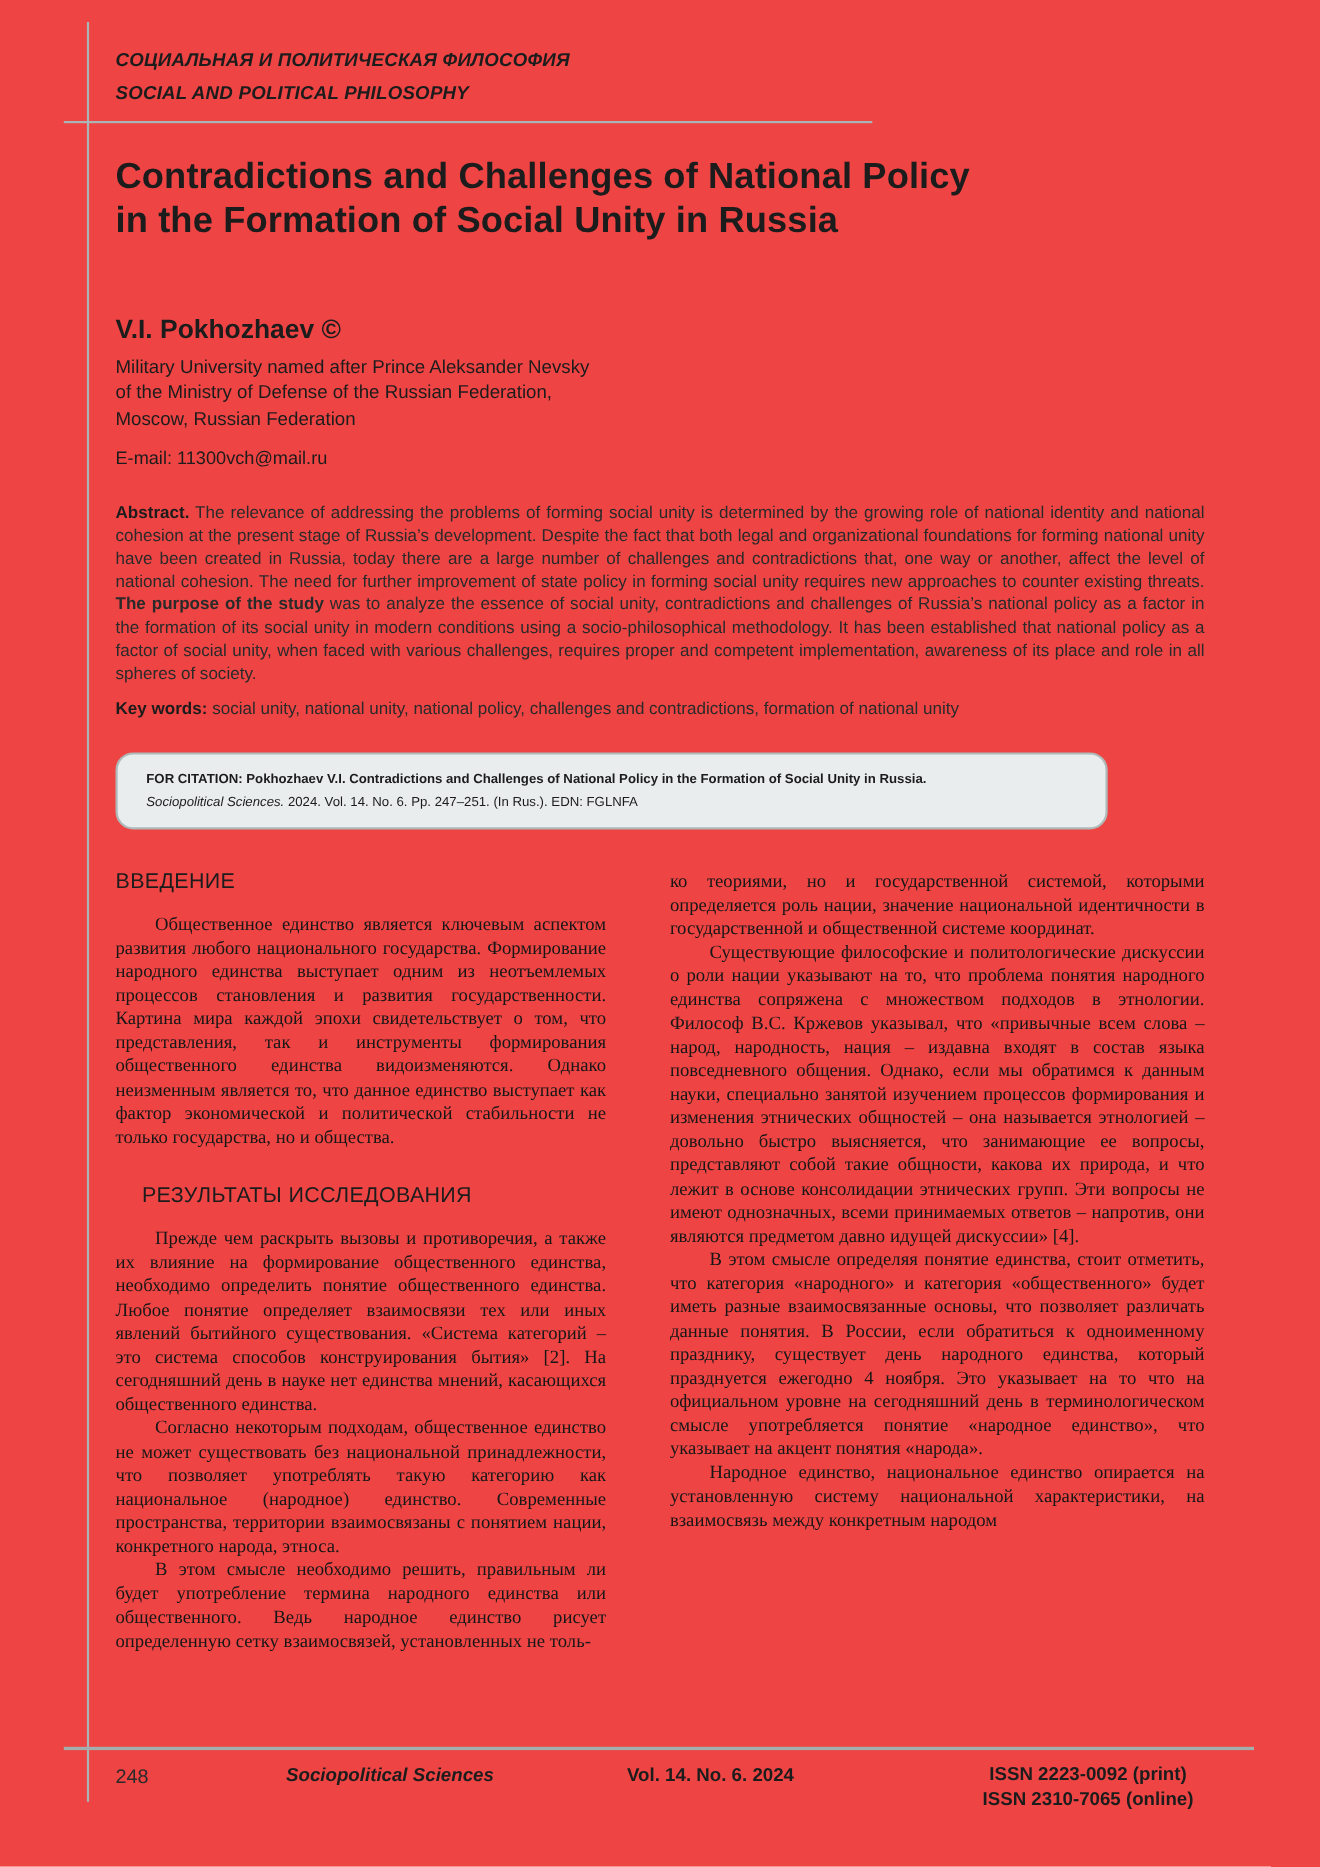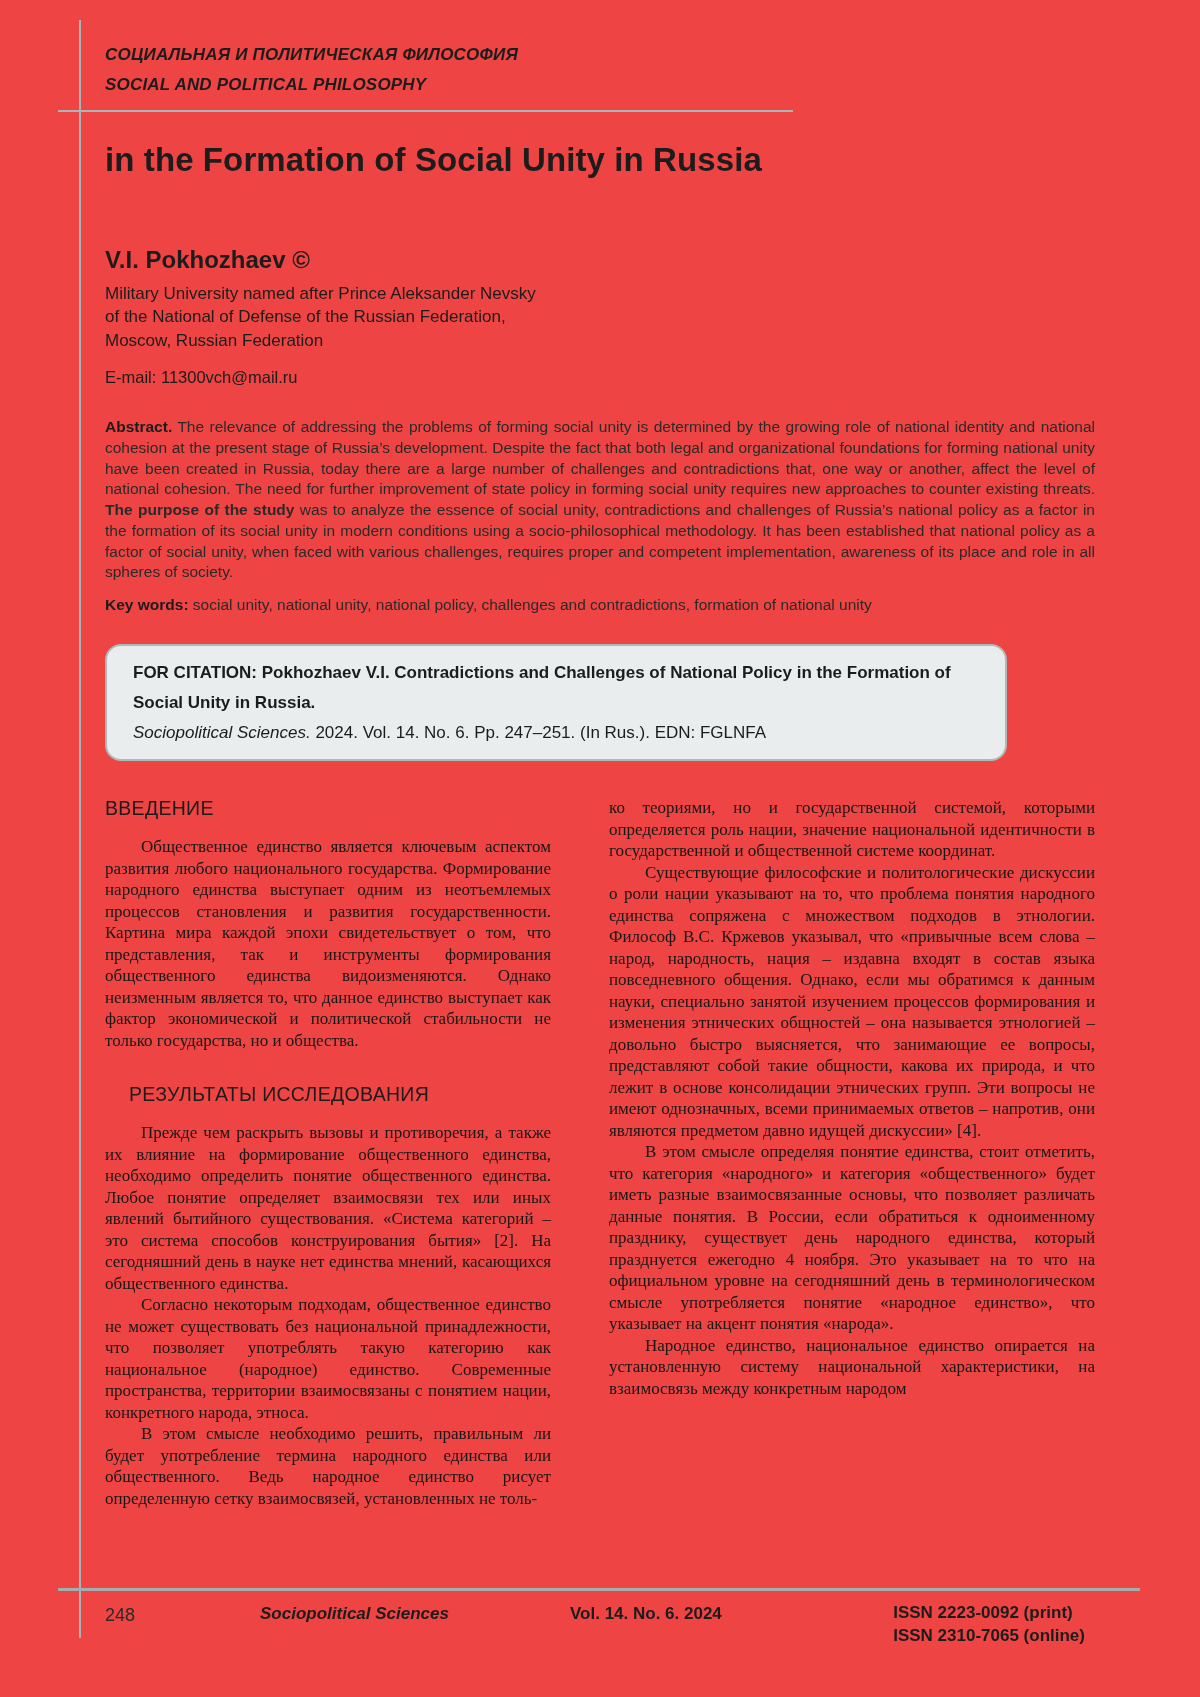--- a/index.html
+++ b/index.html
@@ -31,21 +31,21 @@
   .abstract .emph{font-weight:700;}
   .keywords{margin-top:12px;font-size:15.5px;line-height:1.34;text-align:justify;color:#2a2a2a;}
   .keywords .lbl{font-weight:700;color:#1c1c1c;}
 
   .citation-box{
     margin-top:28px;
     background:#e9eded;
     border:2px solid #aeb9b9;
     border-radius:16px;
     padding:12px 26px;
-    font-size:17px;line-height:1.75;color:#1c1c1c;
+    font-size:12px;line-height:1.75;color:#1c1c1c;
     width:846px;
   }
   .citation-box .l1{font-weight:700;}
   .citation-box .jrnl{font-style:italic;}
 
   .columns{margin-top:36px;display:flex;gap:58px;}
   .col-left{width:446px;flex:0 0 auto;}
   .col-right{flex:1 1 auto;}
 
   .sec-heading{font-size:19.5px;font-weight:500;margin:0 0 16px 0;letter-spacing:.3px;}
@@ -57,46 +57,47 @@
     text-align:justify;text-indent:36px;
     margin:0;color:#171717;
     hyphens:auto;
   }
   p.body.no-indent{text-indent:0;}
 
   .footer{position:absolute;left:0;top:1602px;width:1200px;font-size:17px;}
   .footer .pagenum{position:absolute;left:105px;top:3px;font-size:18px;color:#2a2a2a;}
   .footer .journal{position:absolute;left:260px;top:2px;font-weight:700;font-style:italic;}
   .footer .issue{position:absolute;left:570px;top:2px;font-weight:700;}
-  .footer .issn{position:absolute;right:115px;top:0;text-align:left;font-weight:700;line-height:1.35;}
+  .footer .issn{position:absolute;right:115px;top:0;text-align:center;font-weight:700;line-height:1.35;}
 </style>
 </head>
 <body>
 
 <div class="page">
   <div class="vrule"></div>
   <div class="header-rule"></div>
   <div class="footer-rule"></div>
 
   <div class="content">
 
     <div class="rubric">
       <div>СОЦИАЛЬНАЯ И ПОЛИТИЧЕСКАЯ ФИЛОСОФИЯ</div>
       <div>SOCIAL AND POLITICAL PHILOSOPHY</div>
     </div>
 
     <div class="title">
+      <div>Contradictions and Challenges of National Policy</div>
       <div>in the Formation of Social Unity in Russia</div>
     </div>
 
     <div class="author-name">V.I. Pokhozhaev ©</div>
 
     <div class="affiliation">
       <div>Military University named after Prince Aleksander Nevsky</div>
-      <div>of the National of Defense of the Russian Federation,</div>
+      <div>of the Ministry of Defense of the Russian Federation,</div>
       <div>Moscow, Russian Federation</div>
     </div>
 
     <div class="email"><span>E-mail:</span> <span>11300vch@mail.ru</span></div>
 
     <div class="abstract" lang="en"><span class="lbl">Abstract.</span><span> The relevance of addressing the problems of forming social unity is determined by the growing role of national identity and national cohesion at the present stage of Russia’s development. Despite the fact that both legal and organizational foundations for forming national unity have been created in Russia, today there are a large number of challenges and contradictions that, one way or another, affect the level of national cohesion. The need for further improvement of state policy in forming social unity requires new approaches to counter existing threats. </span><span class="emph">The purpose of the study</span><span> was to analyze the essence of social unity, contradictions and challenges of Russia’s national policy as a factor in the formation of its social unity in modern conditions using a socio-philosophical methodology. It has been established that national policy as a factor of social unity, when faced with various challenges, requires proper and competent implementation, awareness of its place and role in all spheres of society.</span></div>
 
     <div class="keywords"><span class="lbl">Key words:</span><span> social unity, national unity, national policy, challenges and contradictions, formation of national unity</span></div>
 
     <div class="citation-box">

